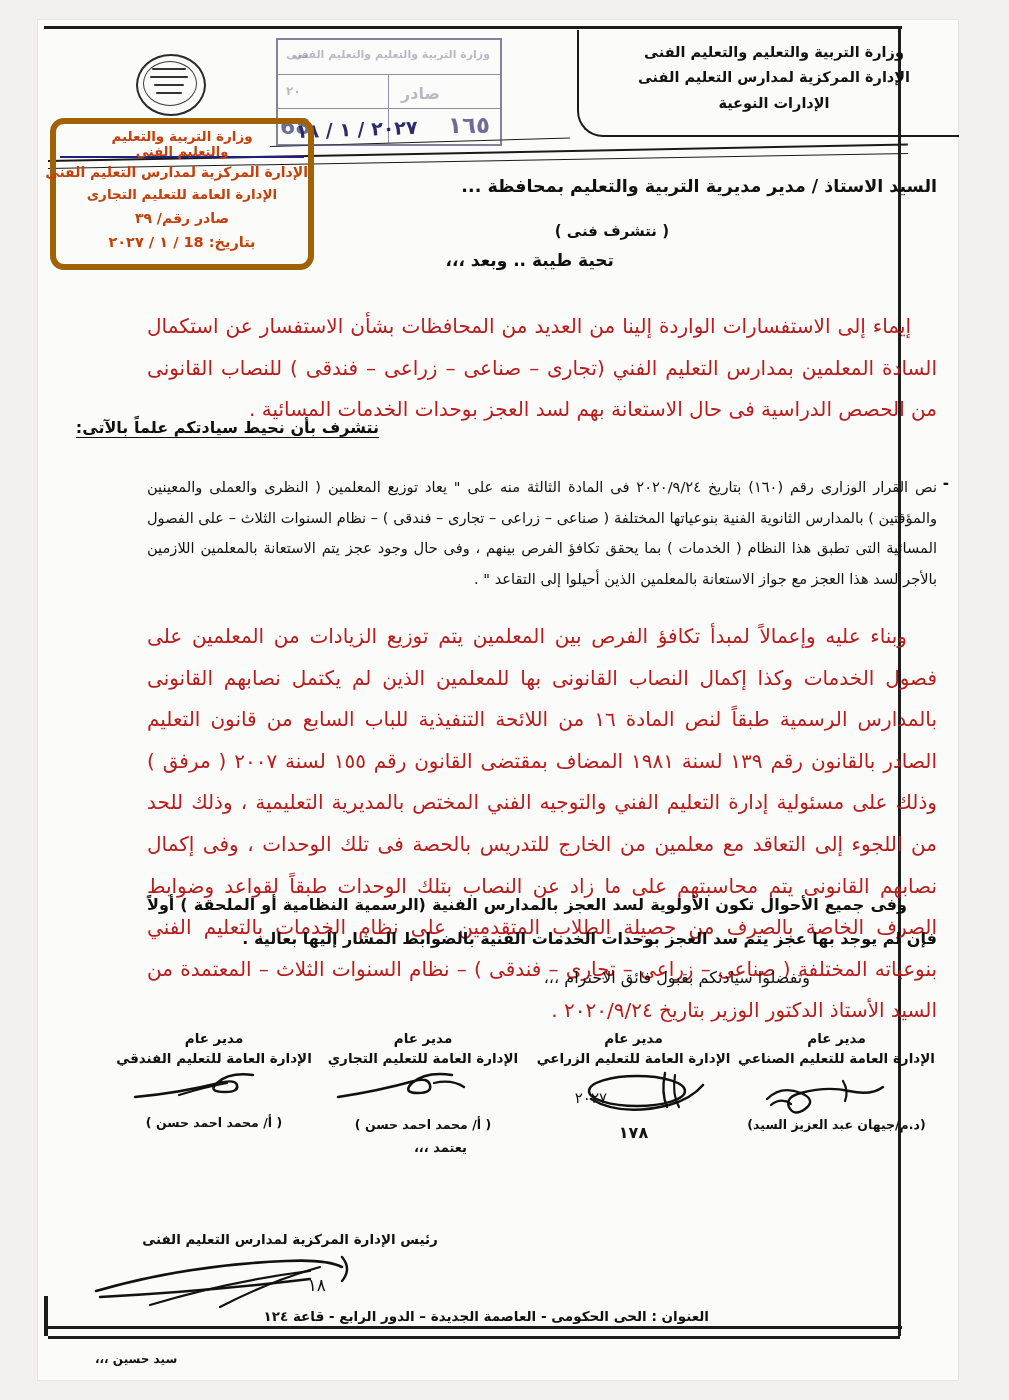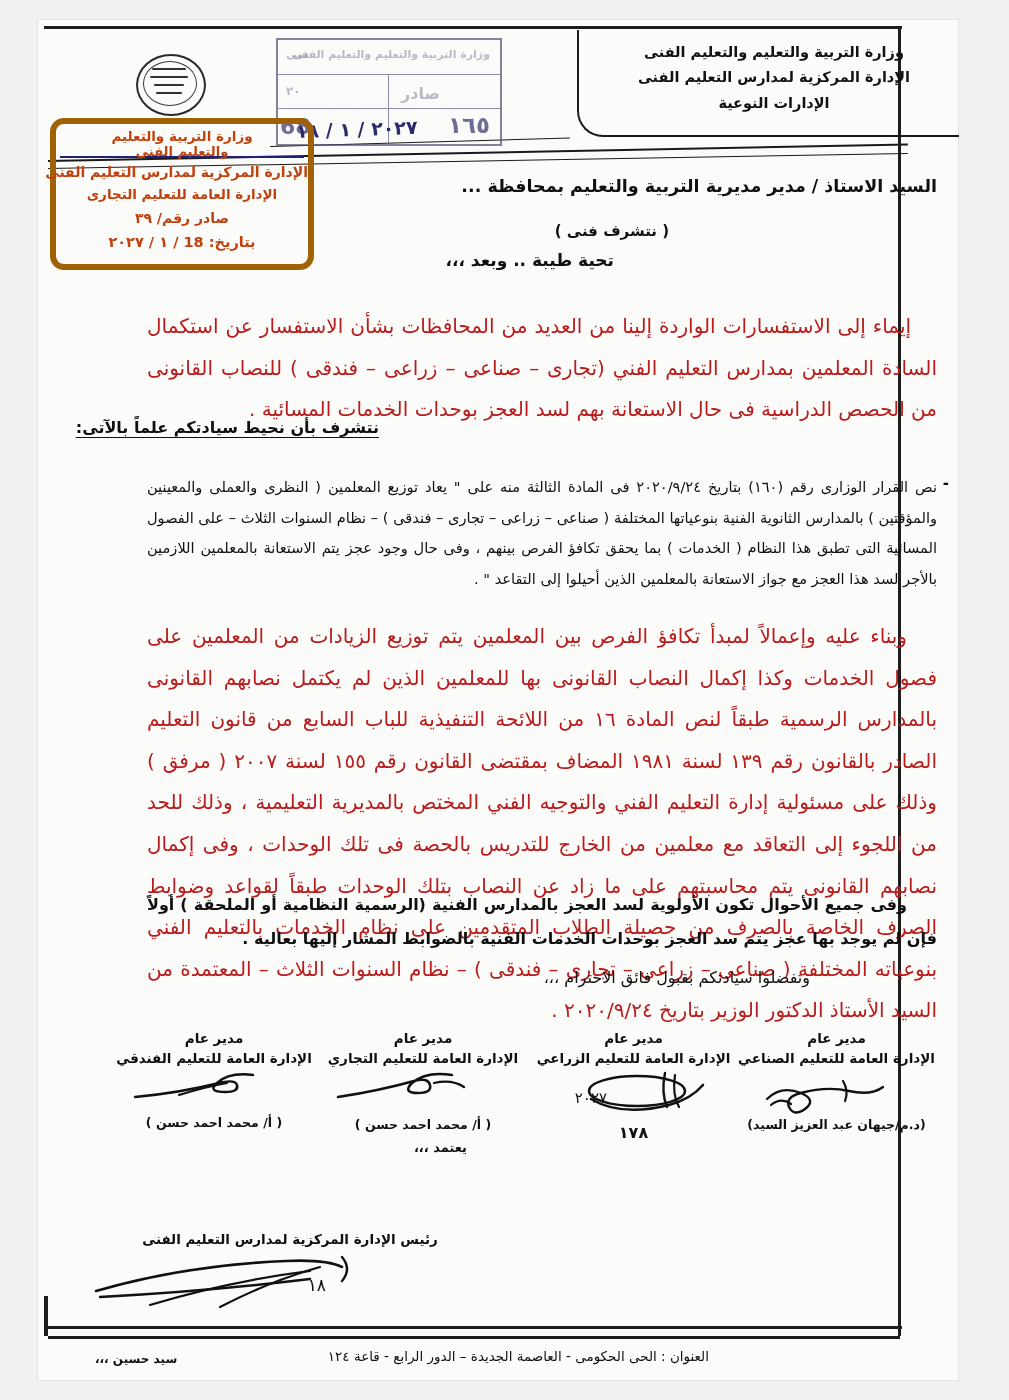--- a/index.html
+++ b/index.html
@@ -131,21 +131,21 @@
   .approve{
     position:absolute;font-size:13px;font-weight:bold;direction:rtl;
   }
   .final-sig{position:absolute;left:80px;top:1200px;width:420px;text-align:center;direction:rtl;margin-top:31px;}
   .final-sig .role{font-size:13.5px;font-weight:bold;white-space:nowrap;}
   .final-sig .name{font-size:13.5px;font-weight:bold;white-space:nowrap;}
 
   
   .footer-line{position:absolute;left:48px;top:1336px;width:852px;height:3px;background:#1d1d1d;}
   .footer{
-    position:absolute;right:300px;top:1348px;font-size:13.5px;font-weight:normal;
+    position:absolute;right:300px;top:1308px;font-size:13.5px;font-weight:bold;
     white-space:nowrap;direction:rtl;
   }
   .footer-left{
     position:absolute;left:95px;top:1352px;font-size:12px;font-weight:bold;
     direction:rtl;white-space:nowrap;
   }
   .hand-ink{color:#141414;}
 </style>
 </head>
 <body>

